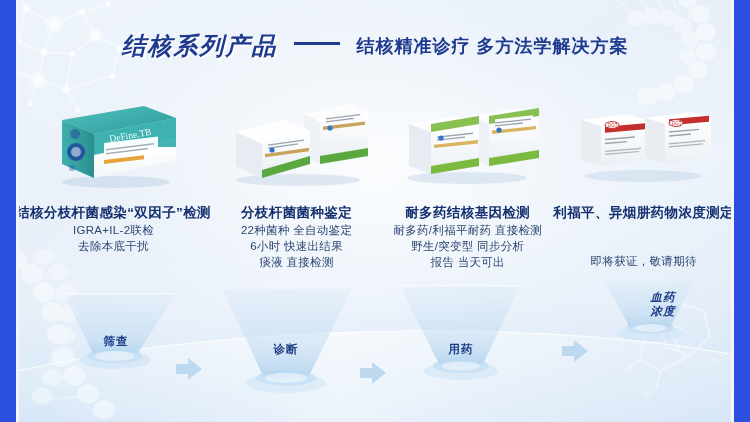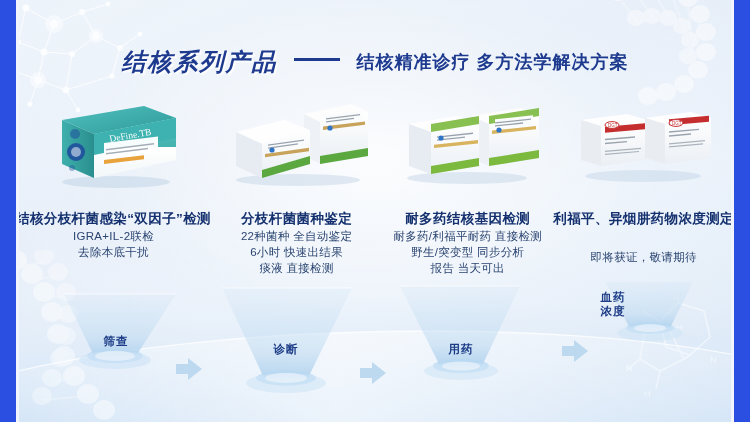--- a/index.html
+++ b/index.html
@@ -55,21 +55,20 @@
 
   
   #header {
     position: absolute;
     top: 30px;
     left: 0;
     width: 750px;
     text-align: center;
     z-index: 20;
     white-space: nowrap;
-    margin-top: 16px;
   }
   .title-main {
     display: inline-block;
     font-size: 24px;
     font-weight: bold;
     font-style: italic;
     letter-spacing: 2px;
     color: #1d3a8f;
     text-shadow: 1.2px 1.2px 0 #ffffff, 2px 2px 0 rgba(255,255,255,.6);
     vertical-align: middle;
@@ -108,40 +107,40 @@
     flex-direction: column;
     align-items: center;
   }
   .product-img {
     height: 96px;
     display: flex;
     align-items: center;
     justify-content: center;
   }
   .product-title {
-    margin-top: 18px;
+    margin-top: 12px;
     font-size: 13.5px;
     font-weight: bold;
     color: #14306e;
     letter-spacing: .4px;
     text-align: center;
     white-space: nowrap;
   }
   .product-lines {
     text-align: center;
   }
   .product-line {
     font-size: 11.5px;
     line-height: 16px;
     color: #2a4470;
     letter-spacing: .3px;
     white-space: nowrap;
   }
   .product-note {
-    margin-top: 22px;
+    margin-top: 32px;
     font-size: 11.5px;
     color: #2a4470;
     letter-spacing: .3px;
     text-align: center;
     white-space: nowrap;
   }
 
   
   #pipeline {
     position: absolute;
@@ -583,19 +582,19 @@
         <path d="M360 86 L372 86 L372 80 L386 91 L372 102 L372 96 L360 96 Z"></path>
       </g>
       <g fill="#bcd9ef">
         <path d="M562 64 L574 64 L574 58 L588 69 L574 80 L574 74 L562 74 Z"></path>
       </g>
     </svg>
 
     <div class="funnel-label" style="left:86px; top:52px; width:60px;">筛查</div>
     <div class="funnel-label" style="left:256px; top:60px; width:60px;">诊断</div>
     <div class="funnel-label" style="left:431px; top:52px; width:60px;margin-top:8px;">用药</div>
-    <div class="funnel-label" style="left:583px; top:8px; width:60px;">
+    <div class="funnel-label" style="left:633px; top:8px; width:60px;font-style:italic;">
       <span>血药</span><br>
       <span>浓度</span>
     </div>
   </div>
 
 </div>
 
 </body></html>

